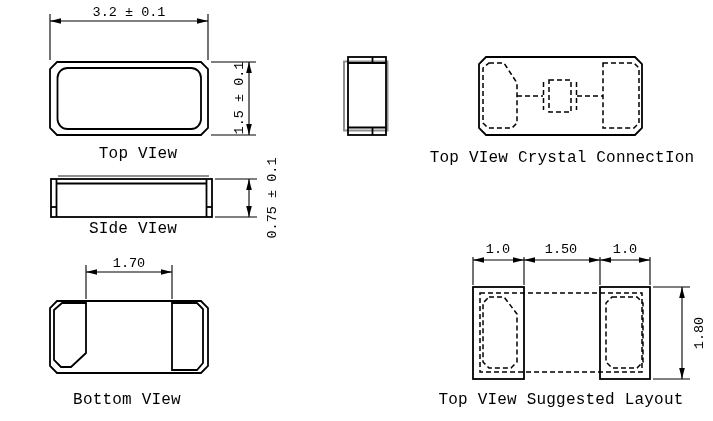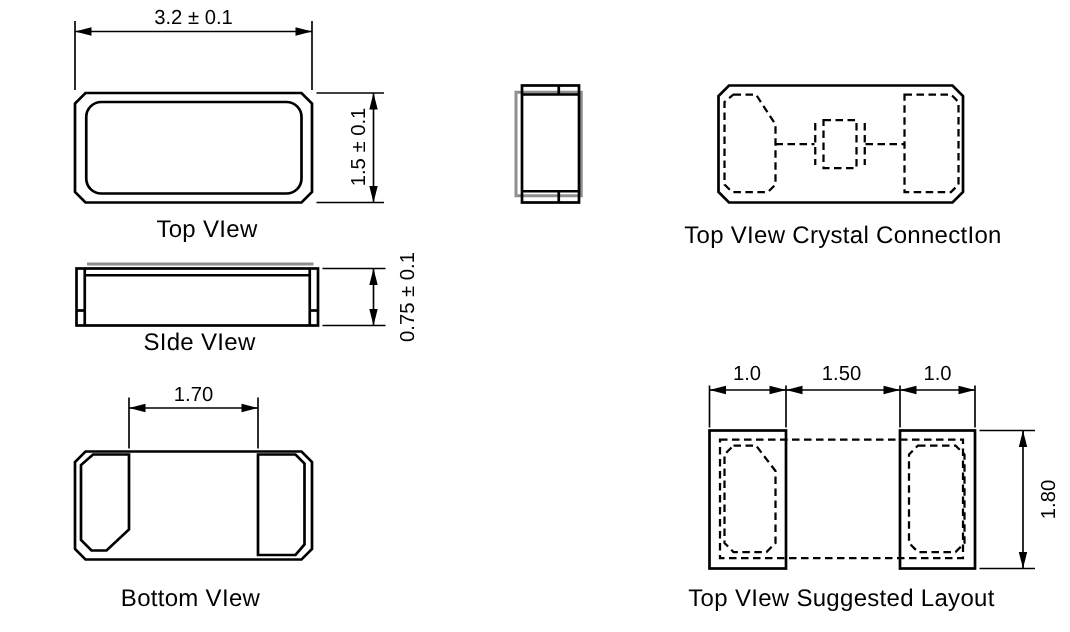--- a/index.html
+++ b/index.html
@@ -1,18 +1,18 @@
 <!DOCTYPE html>
 <html><head>
 <meta charset="utf-8">
 <style>
   html,body{margin:0;padding:0;background:#ffffff;}
   .stage{
     position:relative;width:713px;height:421px;background:#ffffff;
-    font-family:Liberation Sans, sans-serif;overflow:hidden;
+    font-family:Liberation Mono, monospace;overflow:hidden;
   }
   svg{display:block;}
   .shape{fill:none;stroke:#000000;stroke-width:1.8;stroke-linejoin:miter;}
   .thin{fill:none;stroke:#000000;stroke-width:1.1;}
   .dashed{fill:none;stroke:#000000;stroke-width:1.5;stroke-dasharray:5 3;stroke-linejoin:miter;}
   .gray{fill:none;stroke:#8f8f8f;stroke-width:2;}
   text{fill:#000000;}
   .dim{font-size:13.5px;}
   .lbl{font-size:16px;letter-spacing:.2px;}
   .arrowhead{fill:#000000;stroke:none;}

